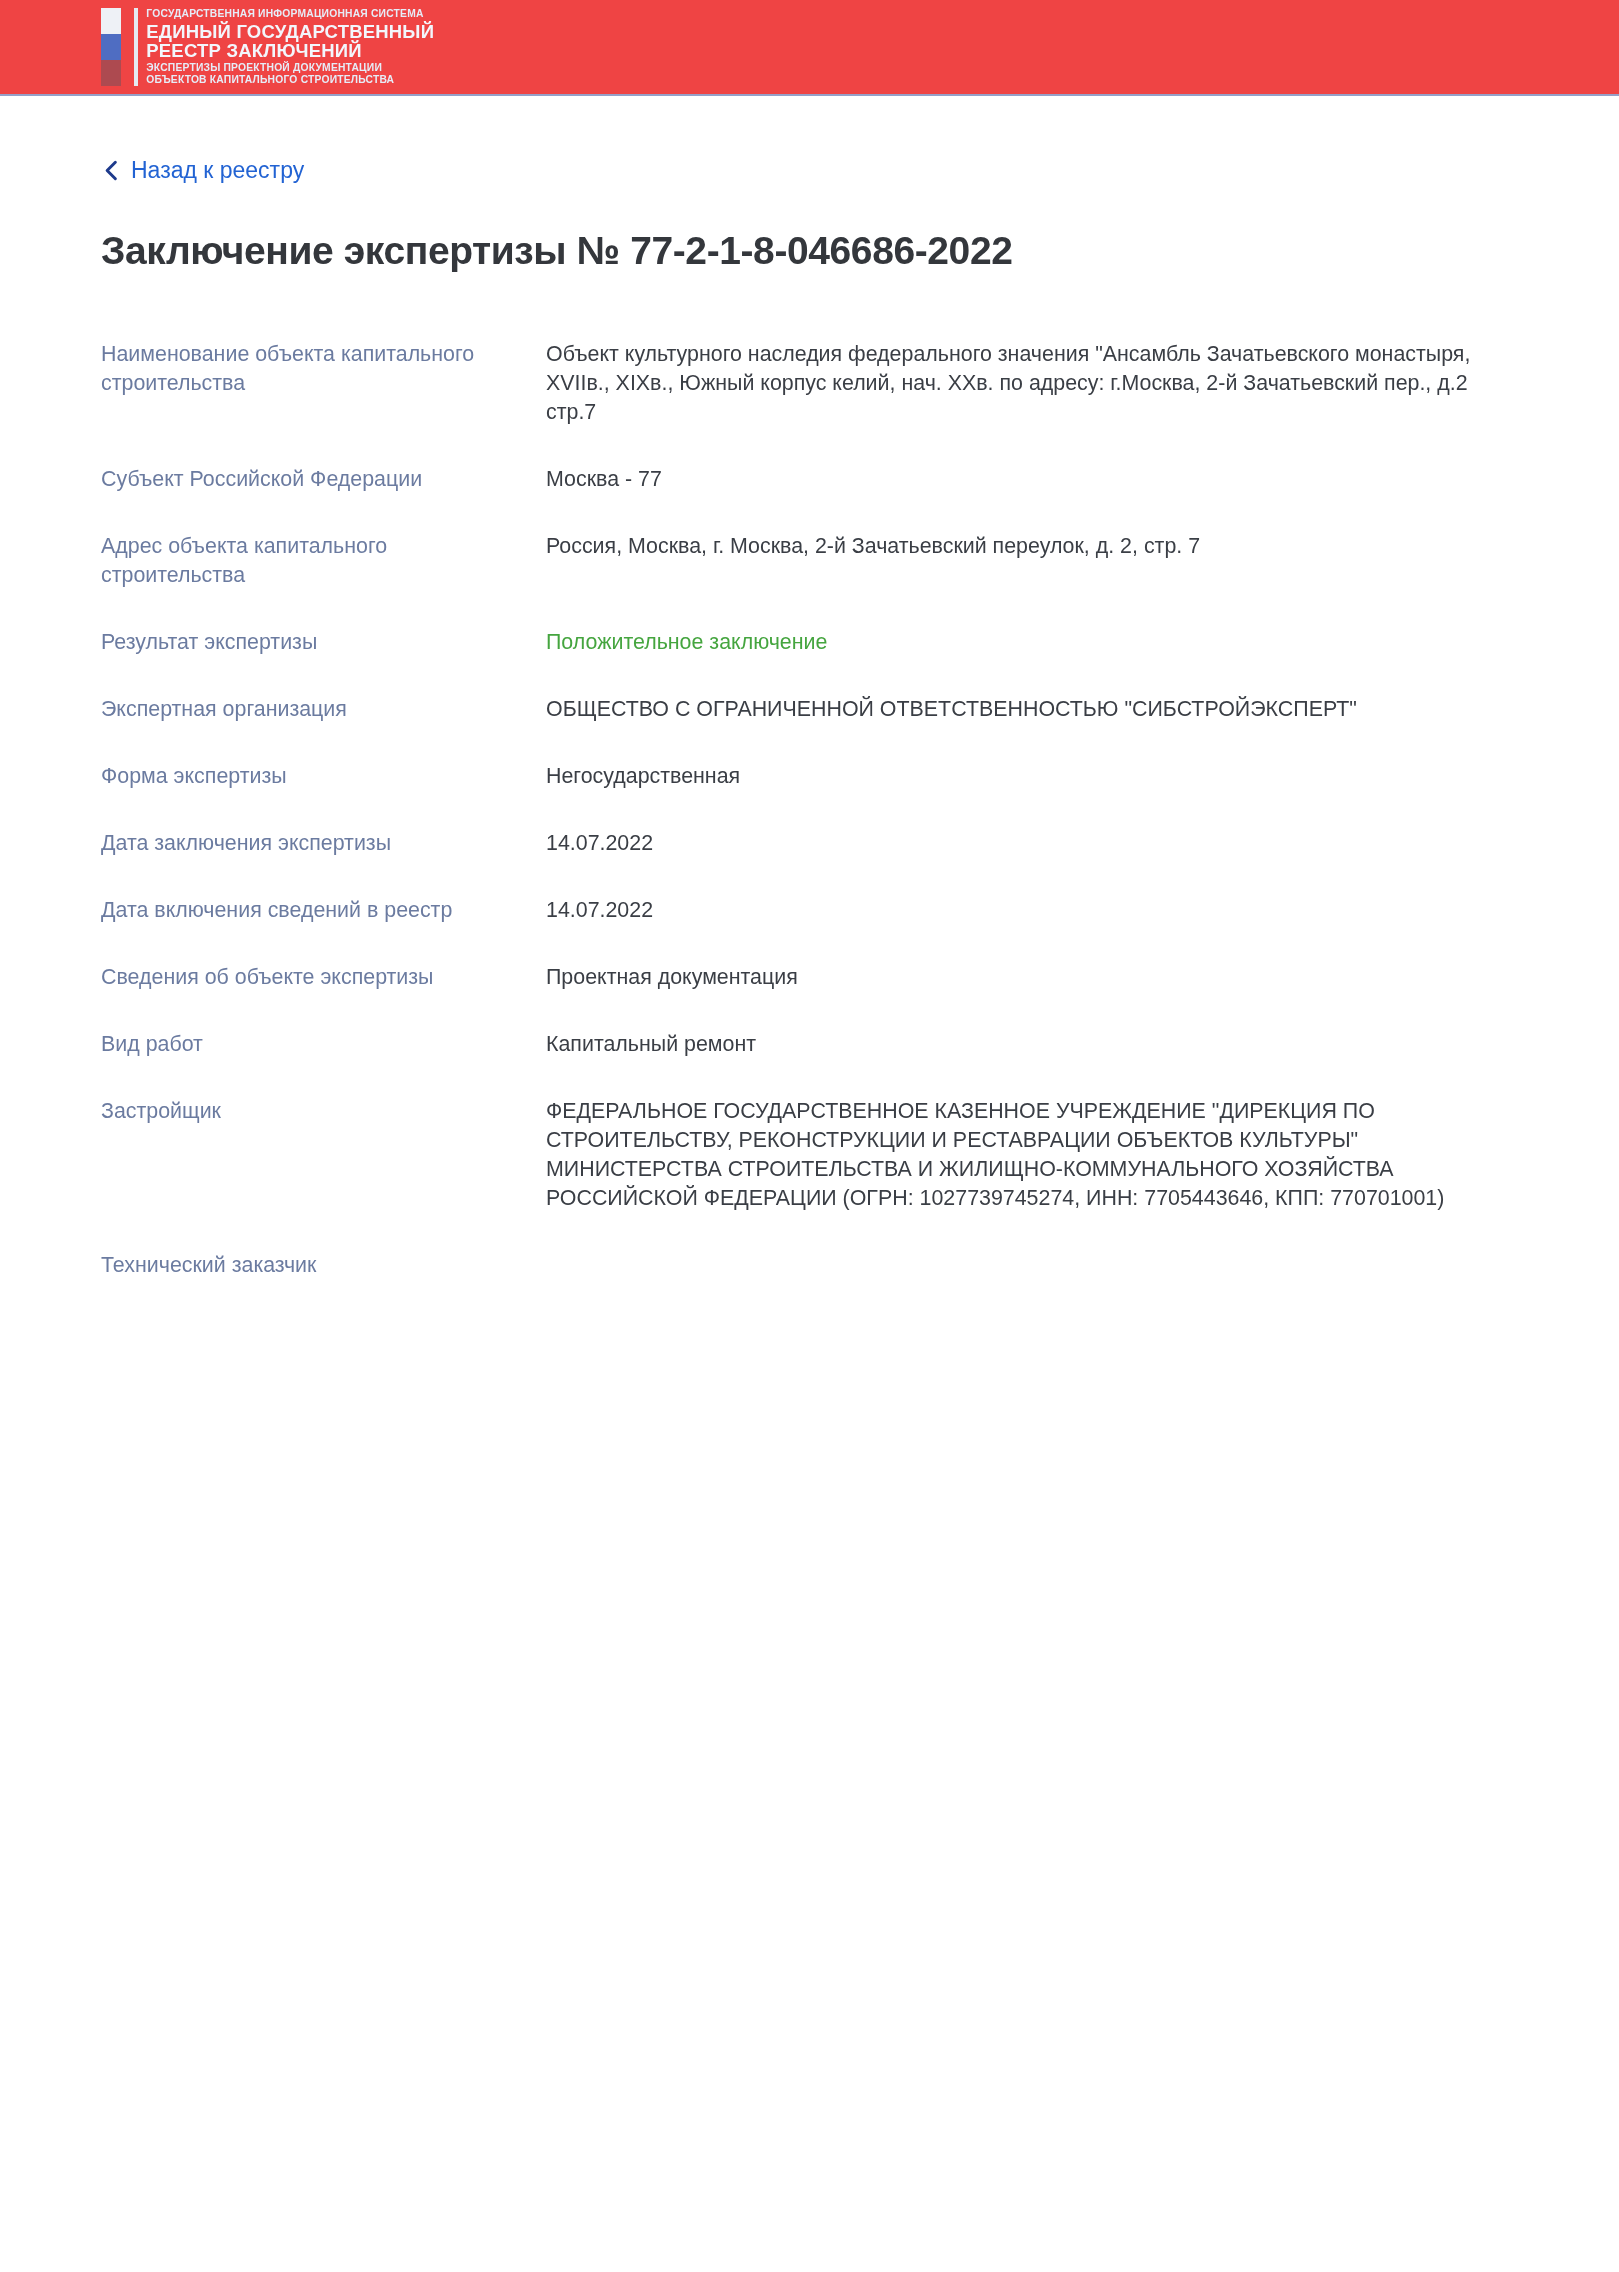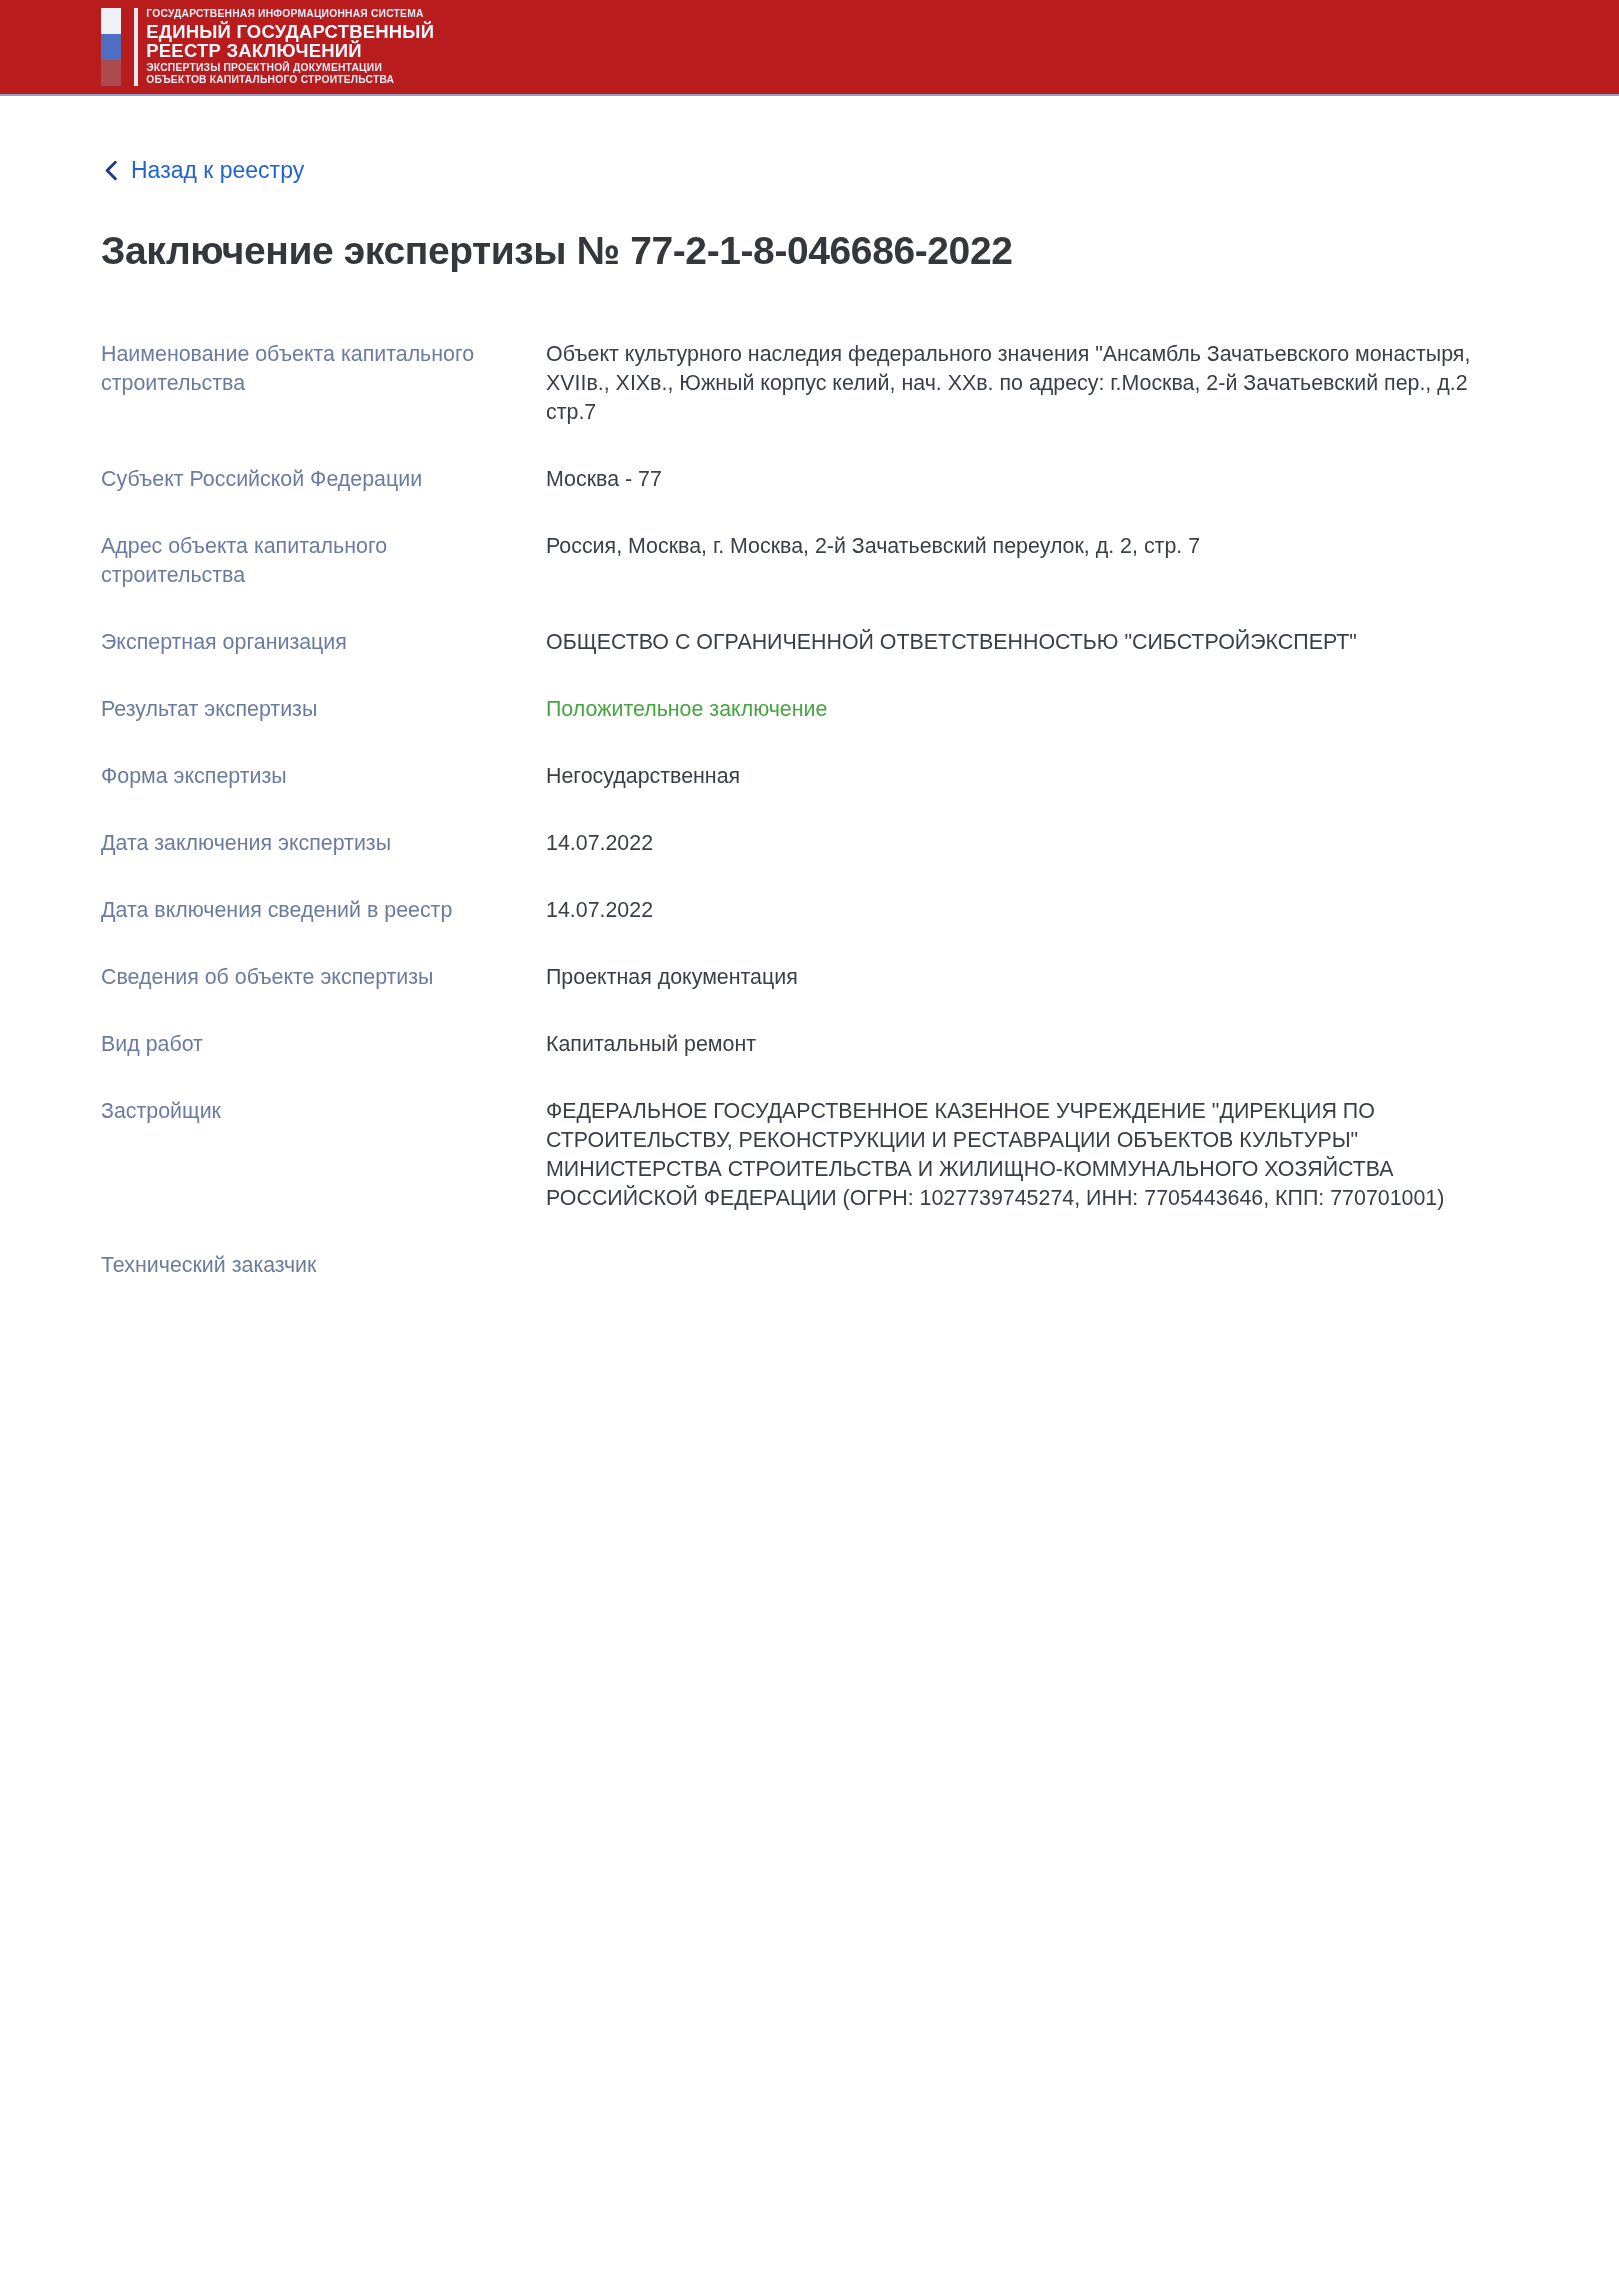--- a/index.html
+++ b/index.html
@@ -6,21 +6,21 @@
   body{
     width:1620px;height:2273px;
     background:#ffffff;
     font-family:"Liberation Sans","DejaVu Sans",sans-serif;
     -webkit-font-smoothing:antialiased;
     position:relative;overflow:hidden;
   }
   
   .app-header{
     height:94px;
-    background:#b91c1c;
+    background:#ef4444;
     border-bottom:2.5px solid #95a0c8;
     display:flex;align-items:center;
     padding-left:101px;box-sizing:content-box;
   }
   .logo{display:flex;align-items:center;cursor:pointer;}
   .flag{width:20px;height:78px;display:flex;flex-direction:column;flex:none;}
   .flag .band{flex:1;}
   .band-white{background:#eef1f6;}
   .band-blue{background:#4f6dc2;}
   .band-red{background:#ad4a50;}
@@ -101,27 +101,27 @@
       <div class="field-label">Субъект Российской Федерации</div>
       <div class="field-value">Москва - 77</div>
     </div>
 
     <div class="field-row">
       <div class="field-label">Адрес объекта капитального строительства</div>
       <div class="field-value">Россия, Москва, г. Москва, 2-й Зачатьевский переулок, д. 2, стр. 7</div>
     </div>
 
     <div class="field-row">
-      <div class="field-label">Экспертная организация</div>
-      <div class="field-value">ОБЩЕСТВО С ОГРАНИЧЕННОЙ ОТВЕТСТВЕННОСТЬЮ "СИБСТРОЙЭКСПЕРТ"</div>
+      <div class="field-label">Результат экспертизы</div>
+      <div class="field-value positive">Положительное заключение</div>
     </div>
 
     <div class="field-row">
-      <div class="field-label">Результат экспертизы</div>
-      <div class="field-value positive">Положительное заключение</div>
+      <div class="field-label">Экспертная организация</div>
+      <div class="field-value">ОБЩЕСТВО С ОГРАНИЧЕННОЙ ОТВЕТСТВЕННОСТЬЮ "СИБСТРОЙЭКСПЕРТ"</div>
     </div>
 
     <div class="field-row">
       <div class="field-label">Форма экспертизы</div>
       <div class="field-value">Негосударственная</div>
     </div>
 
     <div class="field-row">
       <div class="field-label">Дата заключения экспертизы</div>
       <div class="field-value">14.07.2022</div>

